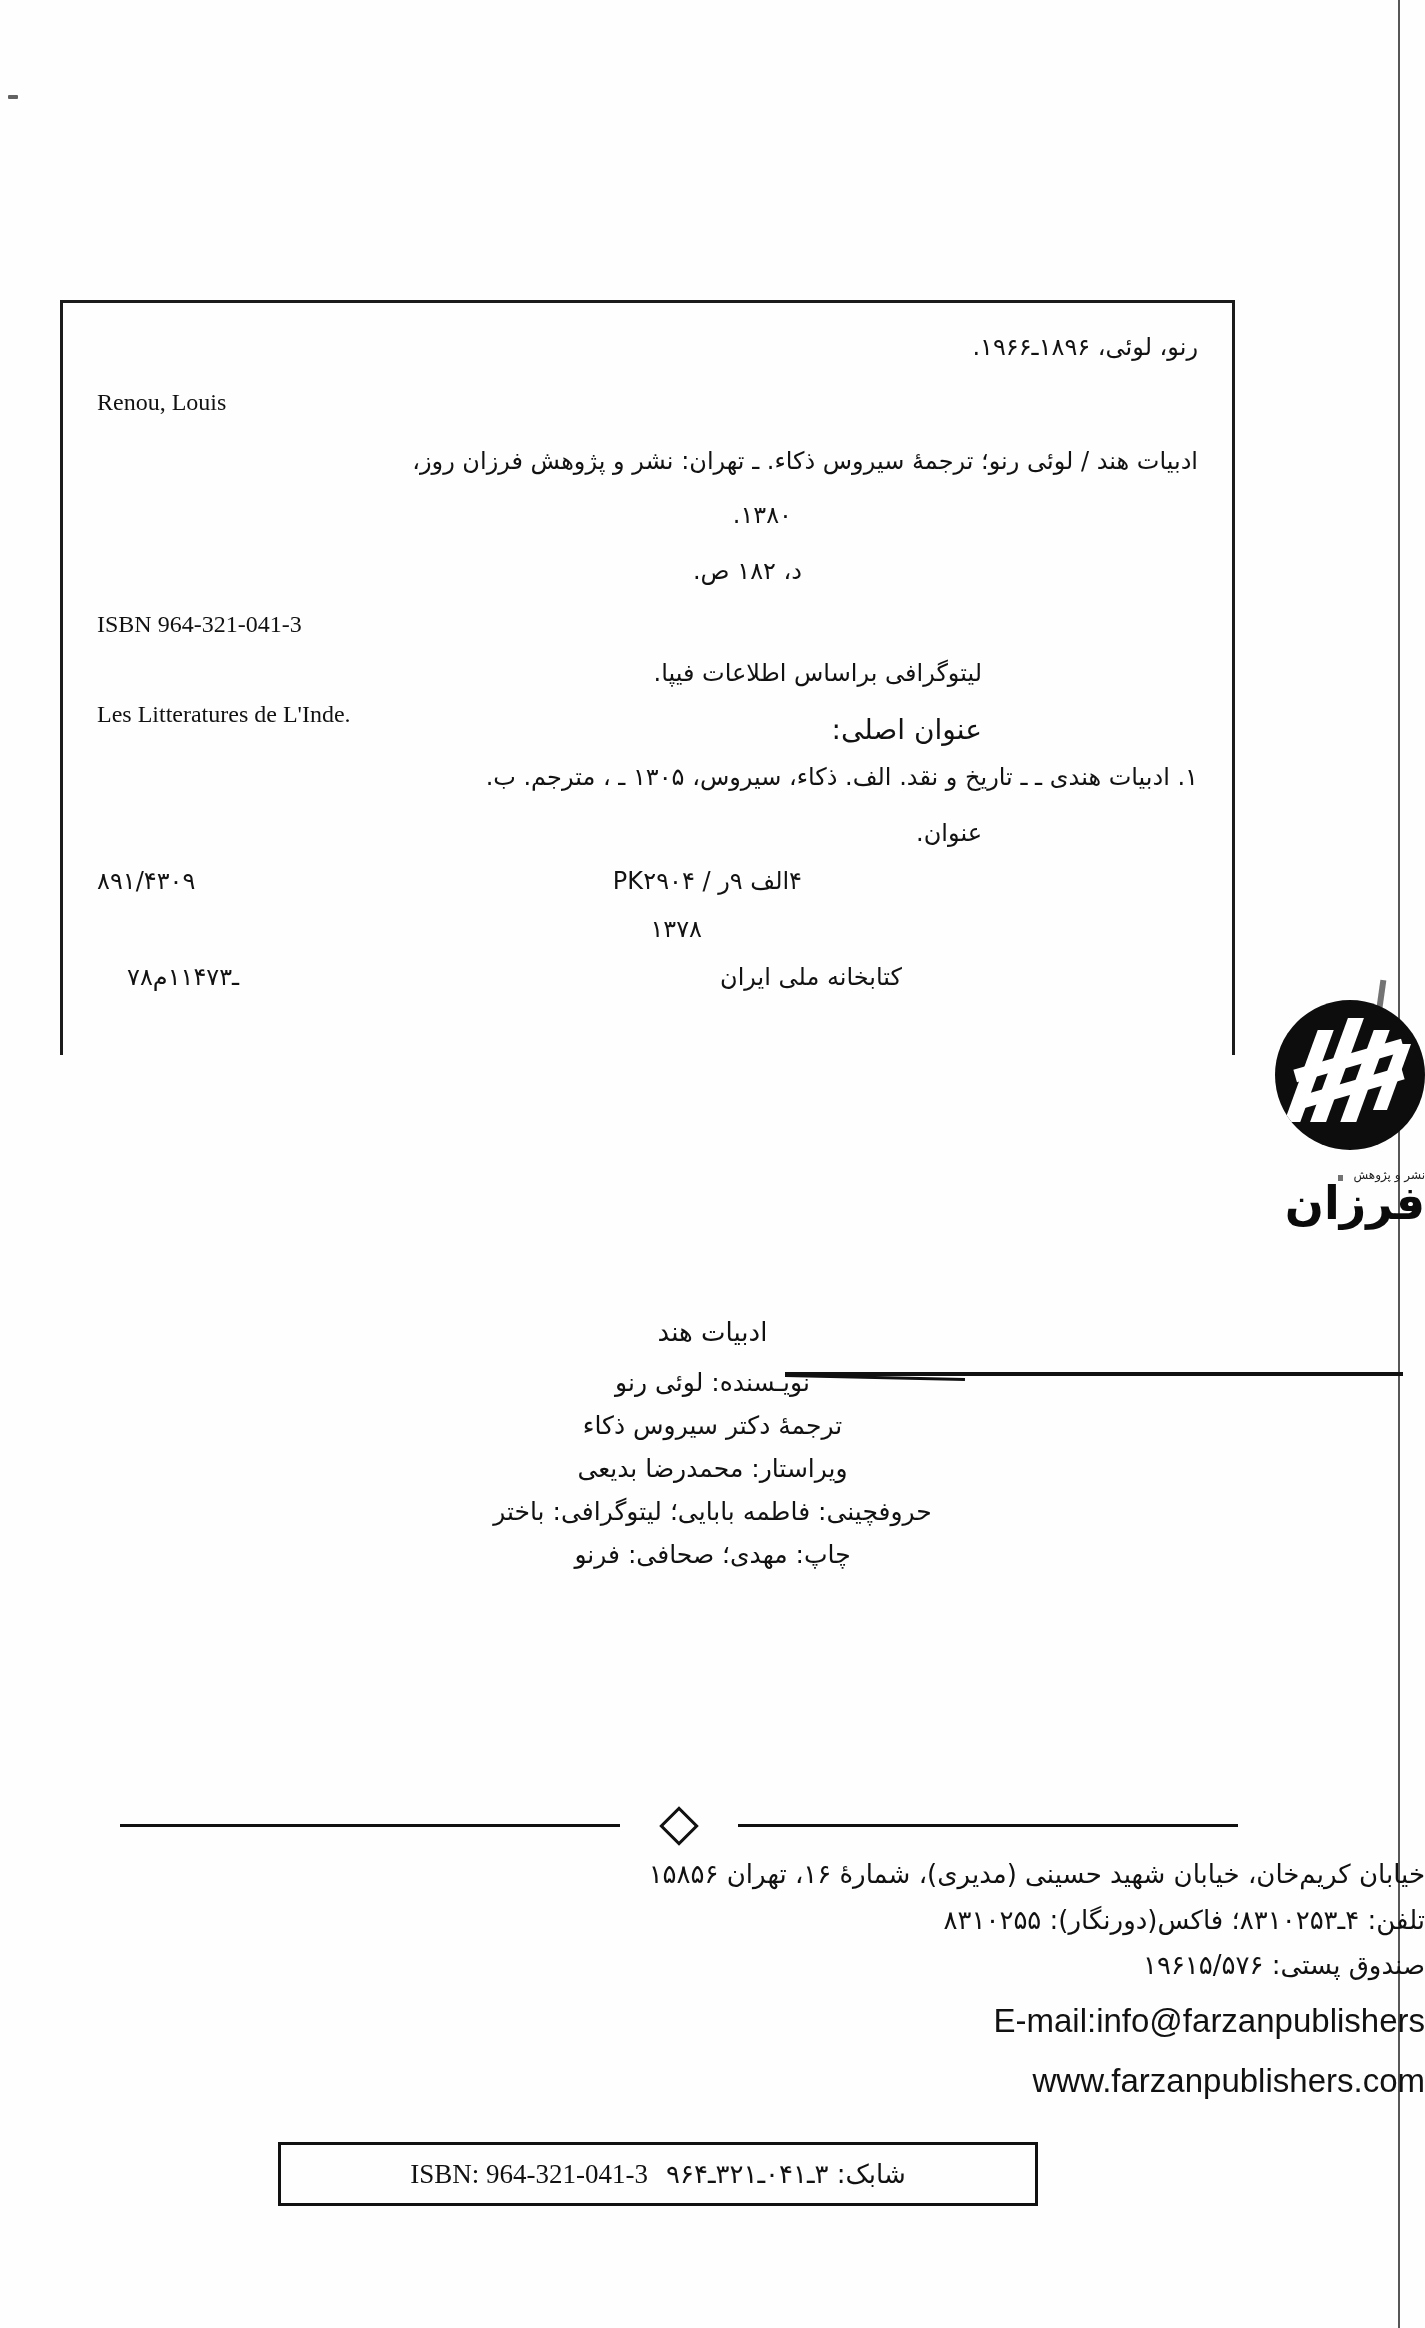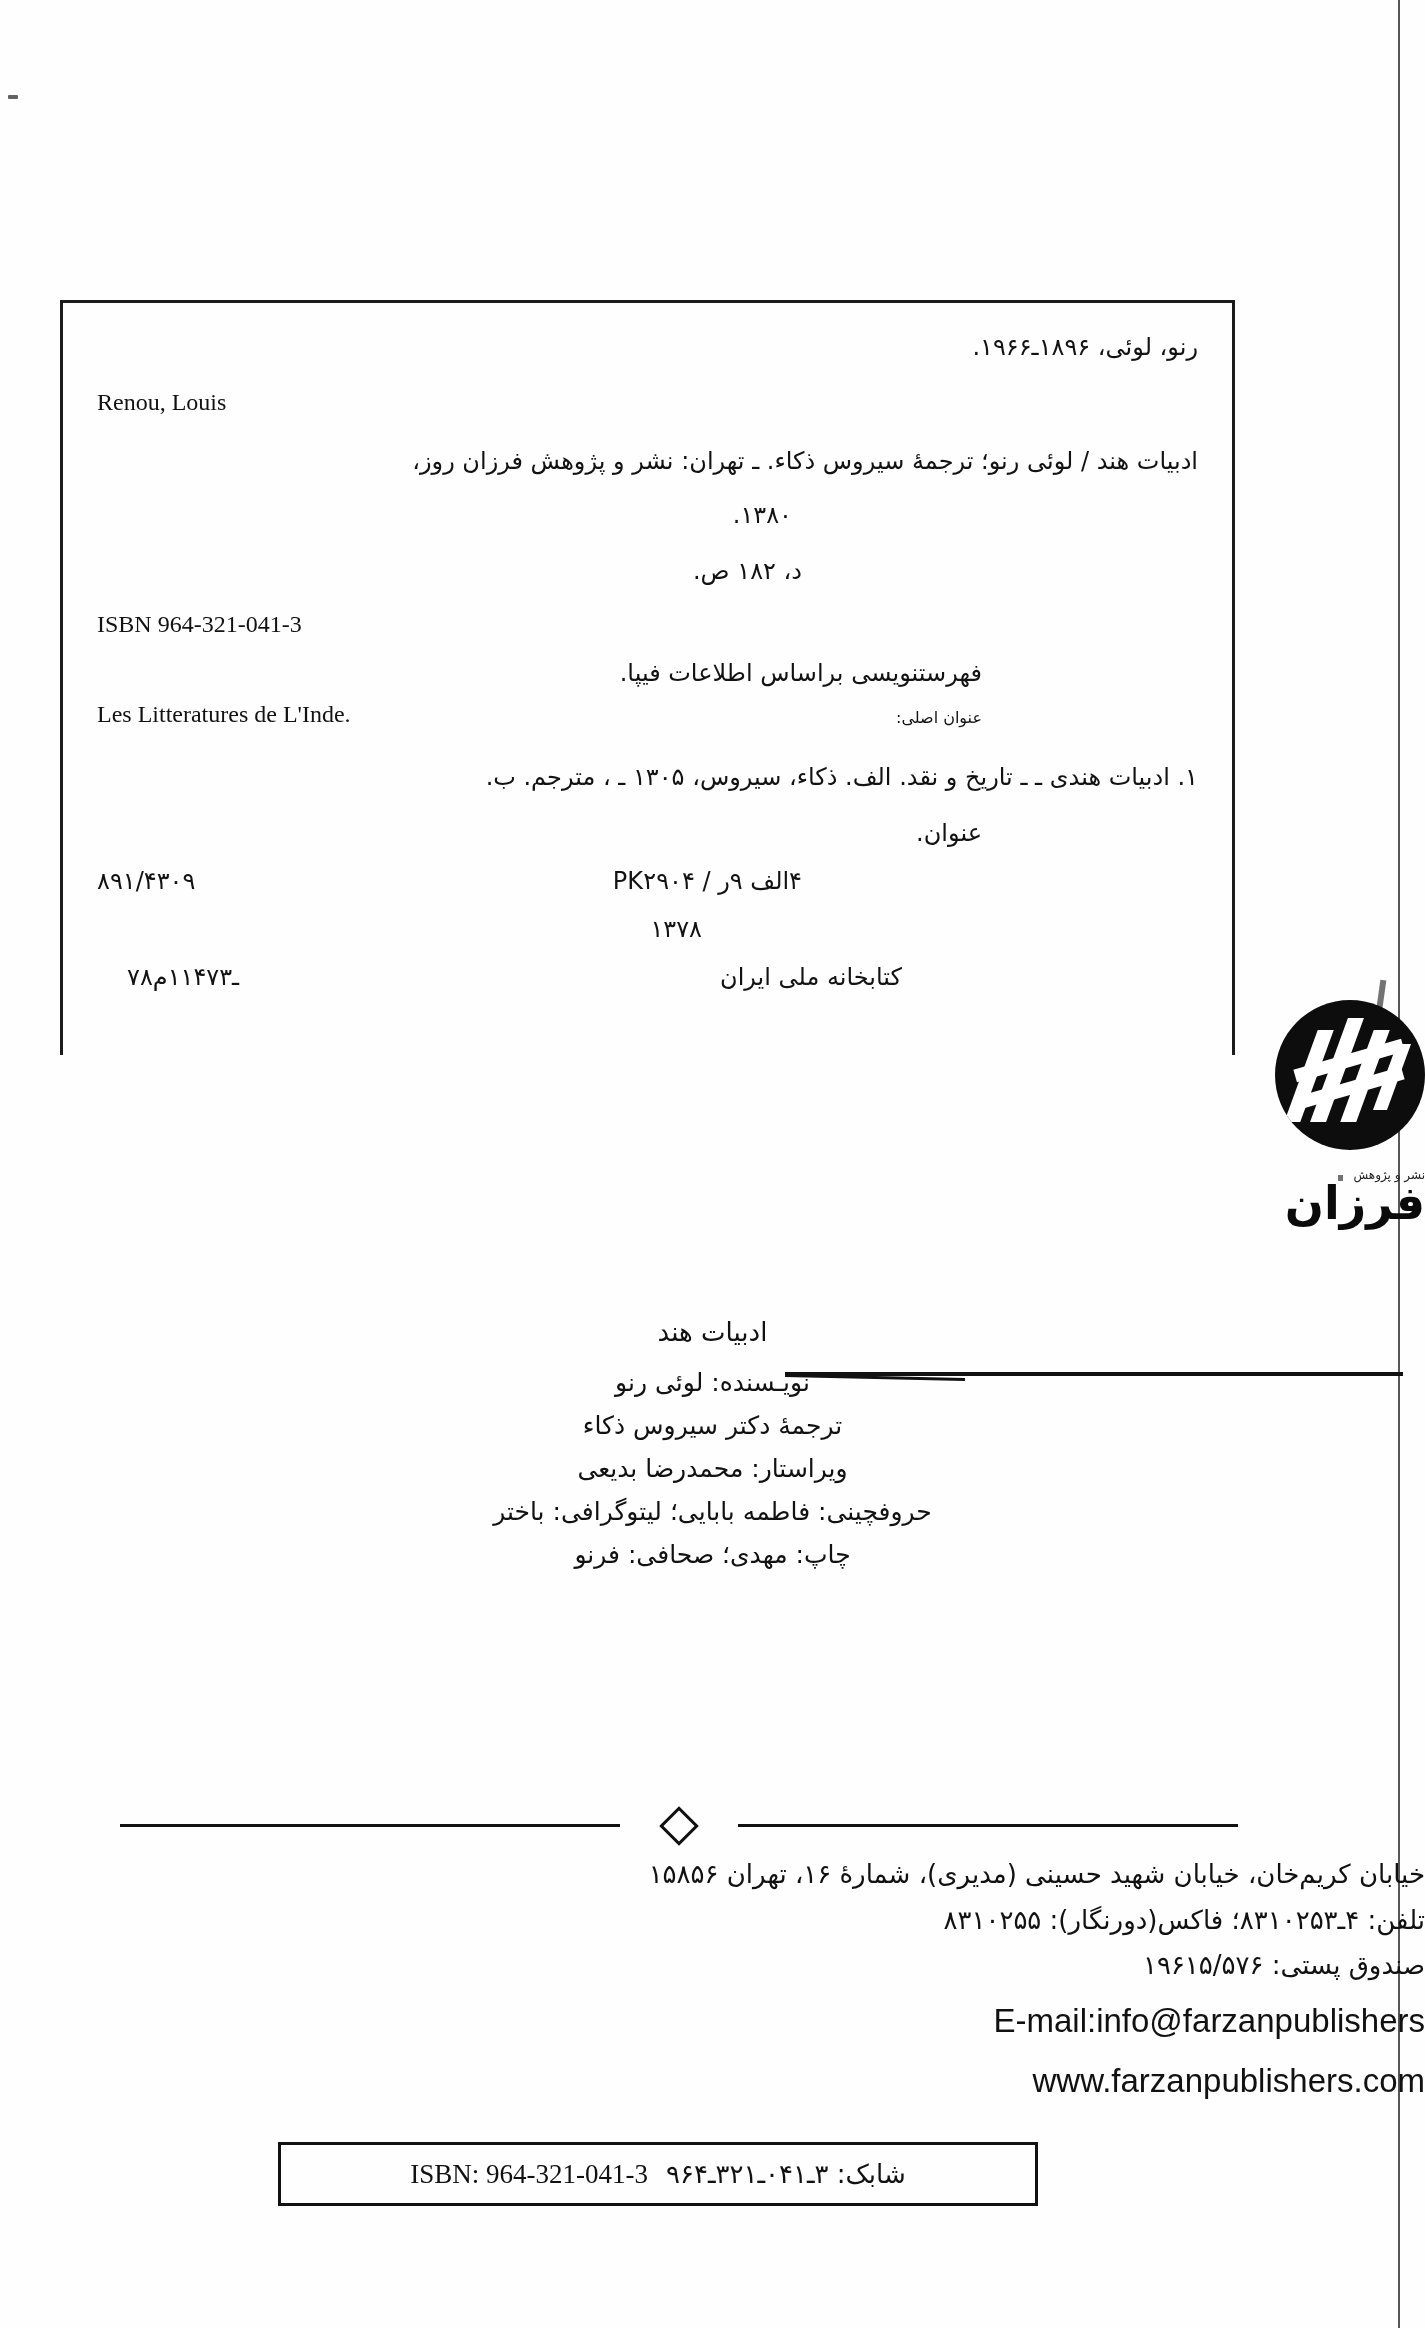--- a/index.html
+++ b/index.html
@@ -286,23 +286,23 @@
       <div class="l lat" style="left:34px; top:78px;">Renou, Louis</div>
 
       <div class="l fa" style="right:34px; top:136px; font-size:24px;">ادبیات هند / لوئی رنو؛ ترجمهٔ سیروس ذکاء. ـ تهران: نشر و پژوهش فرزان روز،</div>
 
       <div class="l fa" style="right:440px; top:190px; font-size:24px;">۱۳۸۰.</div>
 
       <div class="l fa" style="right:430px; top:246px; font-size:24px;">د، ۱۸۲ ص.</div>
 
       <div class="l lat" style="left:34px; top:300px;">ISBN 964-321-041-3</div>
 
-      <div class="l fa" style="right:250px; top:348px; font-size:24px;">فهرستنویسی براساس اطلاعات فیپا.</div>
-
-      <div class="l fa" style="right:250px; top:400px; font-size:16px;margin-left:36px;">عنوان اصلی:</div>
+      <div class="l fa" style="right:250px; top:348px; font-size:24px;">لیتوگرافی براساس اطلاعات فیپا.</div>
+
+      <div class="l fa" style="right:250px; top:400px; font-size:28px;margin-left:36px;">عنوان اصلی:</div>
 
       <div class="l lat" style="left:34px; top:390px;">Les Litteratures de L'Inde.</div>
 
       <div class="l fa" style="right:34px; top:452px; font-size:24px;">۱. ادبیات هندی ـ ـ تاریخ و نقد. الف. ذکاء، سیروس، ۱۳۰۵ ـ    ، مترجم. ب.</div>
 
       <div class="l fa" style="right:250px; top:508px; font-size:24px;">عنوان.</div>
 
       <div class="l fa" style="left:34px; top:556px; font-size:24px; direction:ltr;">۸۹۱/۴۳۰۹</div>
 
       <div class="l fa" style="right:430px; top:556px; font-size:24px;margin-left:36px;">۴الف ۹ر / PK۲۹۰۴</div>

